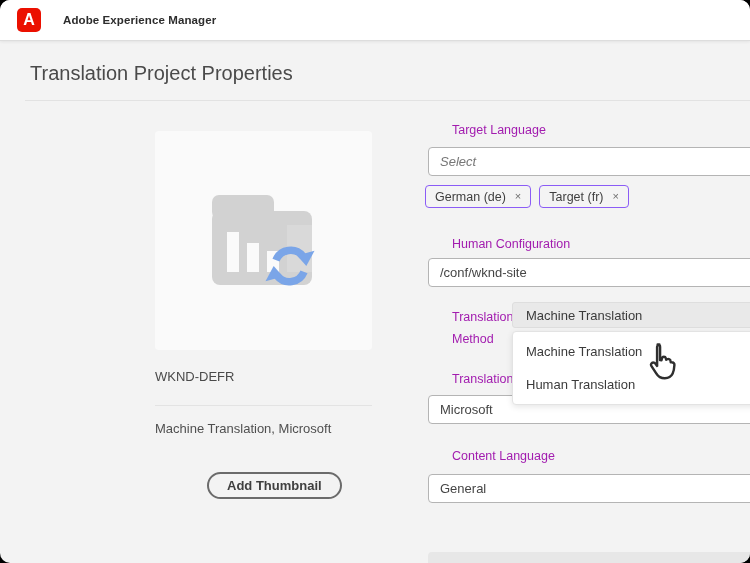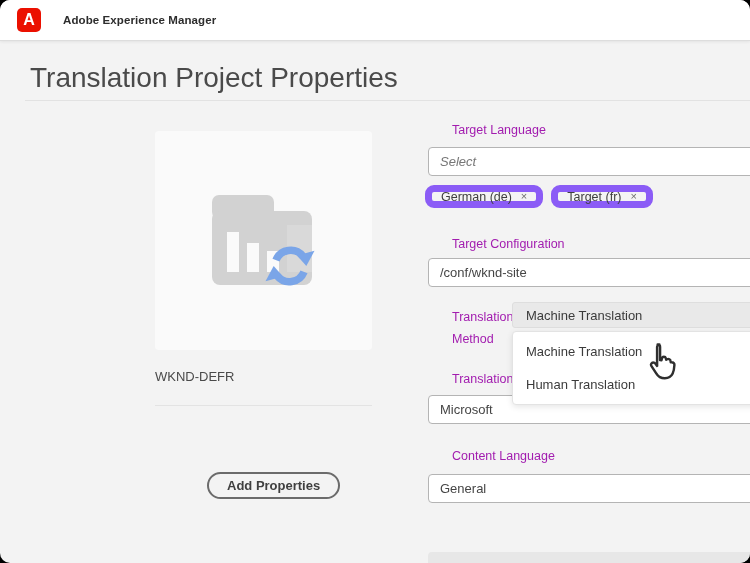--- a/index.html
+++ b/index.html
@@ -14,21 +14,21 @@
     display:flex;align-items:center;padding-left:17px;
     border-bottom:1px solid #ddd;box-shadow:0 1px 3px rgba(0,0,0,.07);z-index:3;
   }
   .adobe-logo{
     width:24px;height:24px;background:#eb1000;border-radius:5px;
     display:flex;align-items:center;justify-content:center;
     color:#fff;font-weight:bold;font-size:16px;line-height:1;
   }
   .app-name{margin-left:22px;font-size:11.5px;font-weight:bold;color:#2d2d2d;letter-spacing:.1px;}
   
-  .page-title{position:absolute;left:30px;top:62px;font-size:28px;color:#4a4a4a;z-index:1;}
+  .page-title{position:absolute;left:30px;top:62px;font-size:20px;color:#4a4a4a;z-index:1;}
   .title-divider{position:absolute;left:25px;right:0;top:100px;height:1px;background:#e2e2e2;}
   
   .thumb-card{position:absolute;left:155px;top:131px;width:217px;height:219px;background:#fafafa;border-radius:4px;}
   .folder-wrap{position:absolute;left:55px;top:64px;width:120px;height:95px;}
   .sync-wrap{position:absolute;left:106px;top:107px;width:58px;height:56px;}
   .thumb-title{position:absolute;left:155px;top:369px;font-size:13px;color:#4a4a4a;text-align:center;}
   .thumb-divider{position:absolute;left:155px;top:405px;width:217px;height:1px;background:#e3e3e3;}
   .thumb-subtitle{position:absolute;left:155px;top:421px;font-size:13px;color:#4f4f4f;}
   .add-thumb-btn{
     position:absolute;left:207px;top:472px;height:27px;padding:0 18px;
@@ -39,21 +39,21 @@
   .fld-label{position:absolute;left:452px;font-size:12.5px;color:#a21caf;}
   .txt-input{
     position:absolute;left:428px;width:380px;height:29px;background:#fff;
     border:1px solid #b4b4b4;border-radius:4px;font-size:13px;color:#454545;
     padding:0 11px;outline:none;
   }
   .txt-input::placeholder{font-style:italic;color:#767676;opacity:1;}
   .tag-row{position:absolute;left:425px;top:185px;display:flex;gap:8px;}
   .tag{
     display:inline-flex;align-items:center;height:23px;padding:0 9px;gap:9px;
-    background:#f4f4f4;border:7px solid #8b5cf6;border-radius:9px;
+    background:#f4f4f4;border:1px solid #8b5cf6;border-radius:4px;
     font-size:12.5px;color:#3f3f3f;
   }
   .tag-x{font-size:11px;color:#6e6e6e;cursor:pointer;line-height:1;}
   .method-label{width:82px;line-height:22px;}
   .method-select{
     position:absolute;left:512px;top:302px;width:300px;height:26px;background:#e9e9e9;
     border:1px solid #dedede;border-radius:3px;display:flex;align-items:center;
     padding-left:13px;font-size:13px;color:#3b3b3b;cursor:pointer;
   }
   .menu{
@@ -98,37 +98,38 @@
           <path d="M12 19 A 13.5 13.5 0 0 1 35 15.5"></path>
           <path d="M36 29 A 13.5 13.5 0 0 1 13 32.5"></path>
         </g>
         <path d="M30 15 L45 11 L38 24 Z" fill="#7aa5e8"></path>
         <path d="M18 33 L3 37 L10 24 Z" fill="#7aa5e8"></path>
       </svg>
     </div>
   </div>
   <div class="thumb-title">WKND-DEFR</div>
   <div class="thumb-divider"></div>
-  <button class="add-thumb-btn">Add Properties</button>
+  <div class="thumb-subtitle">Machine Translation, Microsoft</div>
+  <button class="add-thumb-btn">Add Thumbnail</button>
 
   <div class="fld-label" style="top:123px">Target Language</div>
   <input class="txt-input" style="top: 147px;" placeholder="Select">
 
   <div class="tag-row">
     <div class="tag">
       <span>German (de)</span>
       <span class="tag-x">×</span>
     </div>
     <div class="tag">
       <span>Target (fr)</span>
       <span class="tag-x">×</span>
     </div>
   </div>
 
-  <div class="fld-label" style="top:237px">Target Configuration</div>
+  <div class="fld-label" style="top:237px">Human Configuration</div>
   <input class="txt-input" style="top: 258px;" value="/conf/wknd-site">
 
   <div class="fld-label method-label" style="top:306px">Translation Method</div>
   <div class="method-select">Machine Translation</div>
 
   <div class="fld-label" style="top:372px">Translation Provider</div>
   <input class="txt-input" style="top: 395px;" value="Microsoft">
 
   <div class="menu">
     <div class="menu-item">Machine Translation</div>

